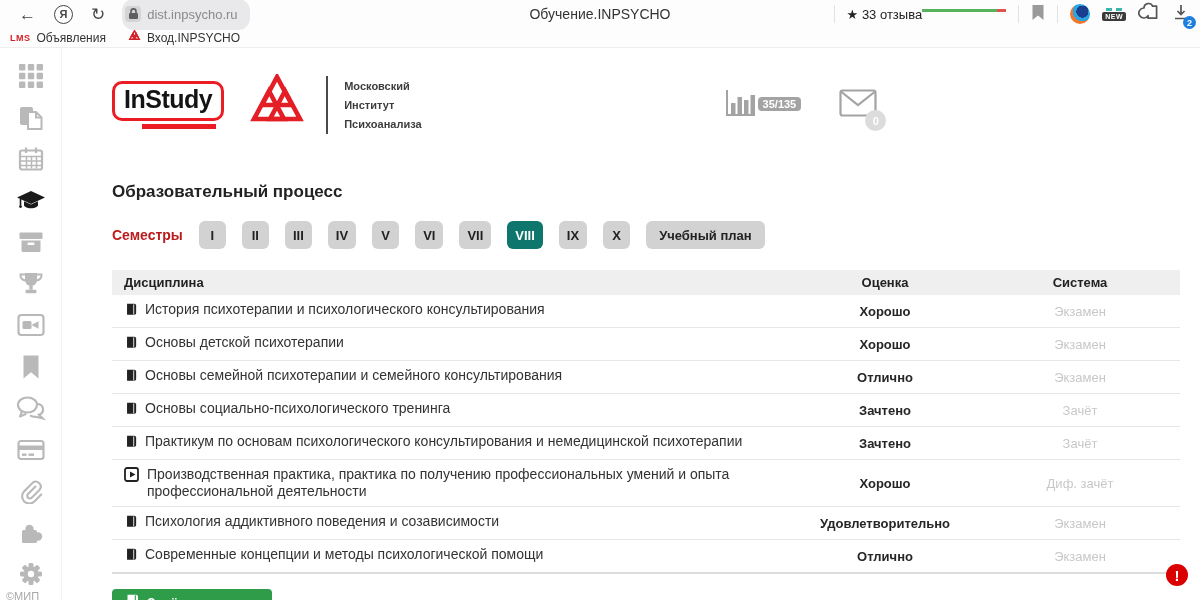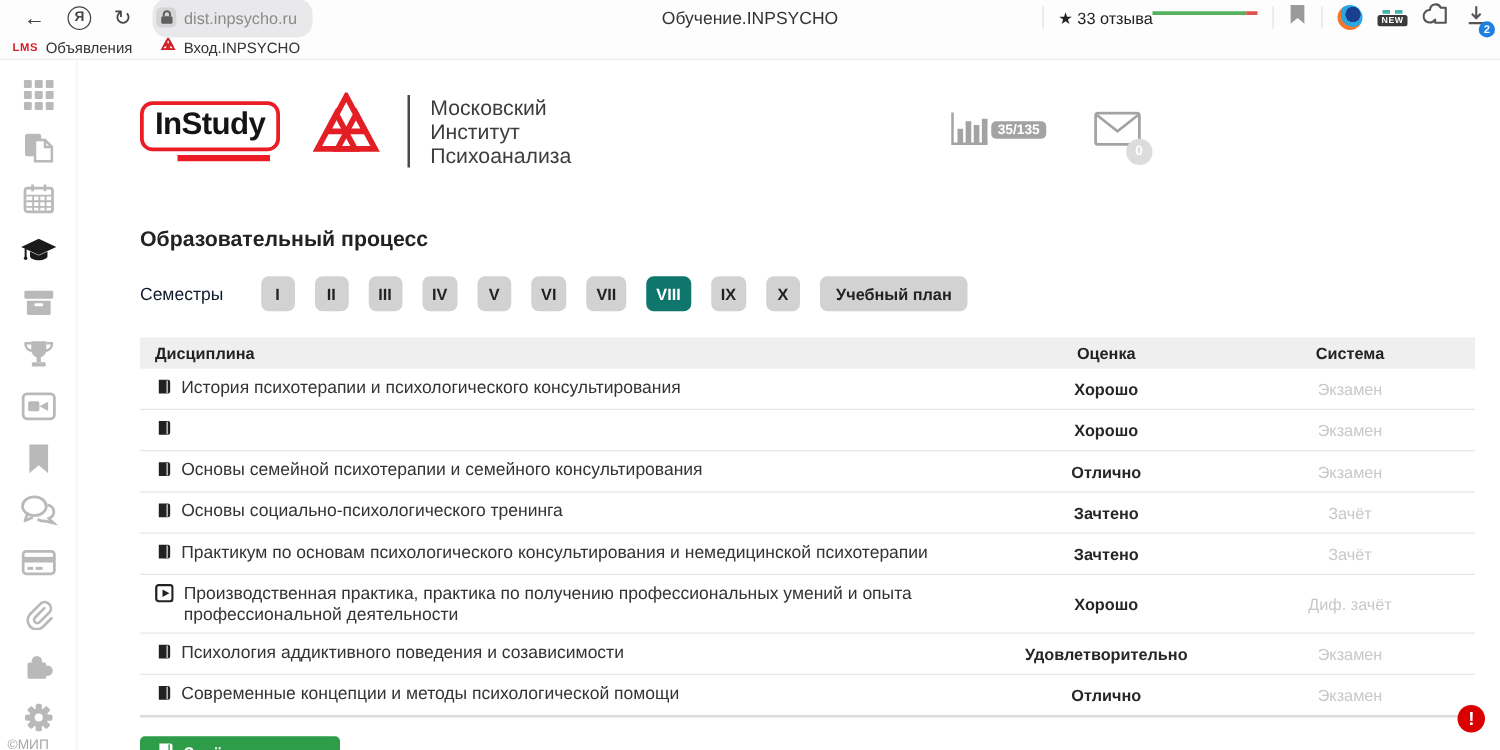--- a/index.html
+++ b/index.html
@@ -54,34 +54,34 @@
   .content { flex:1; padding:0 20px 0 50px; position:relative; }
 
   
   .site-header { display:flex; align-items:center; margin-top:13px; height:88px; }
   .instudy-wrap { display:flex; flex-direction:column; }
   .instudy { border:3px solid #ec1c24; border-radius:10px; padding:1px 9px 4px;
     font-weight:bold; font-size:25px; color:#141414; letter-spacing:-.5px; }
   .instudy-bar { height:5px; background:#ec1c24; width:74px; margin:3px 0 0 30px; }
   .valknut { margin-left:22px; }
   .logo-div { width:2px; height:58px; background:#4a4a4a; margin:0 16px 0 18px; }
-  .inst-name { font-weight:normal; font-size:17px; line-height:19px; color:#3d3d3d; }
+  .inst-name { font-weight:bold; font-size:11px; line-height:19px; color:#3d3d3d; }
   .hdr-icons { display:flex; gap:38px; margin-left:300px; align-items:flex-start; }
   .stat-icon { display:flex; align-items:center; cursor:pointer; }
   .stat-badge { background:#a3a3a3; color:#fff; font-size:11px; font-weight:bold;
     border-radius:4px; padding:1px 5px; margin-top:1px; }
   .mail-wrap { position:relative; cursor:pointer; }
   .mail-badge { position:absolute; right:-9px; bottom:-10px; width:21px; height:21px; border-radius:50%;
     background:#dcdcdc; color:#fff; font-size:11px; font-weight:bold;
     display:flex; align-items:center; justify-content:center; }
 
   .page-title { font-size:17px; font-weight:bold; color:#222; margin-top:33px; }
 
   .semesters { display:flex; align-items:center; margin-top:19px; gap:16px; }
-  .sem-label { font-size:14px; font-weight:normal; color:#0f172a; margin-right:14px; }
+  .sem-label { font-size:14px; font-weight:bold; color:#b91c1c; }
   .sem-btn { background:#d2d2d2; border:none; border-radius:6px; min-width:27px; height:28px;
     padding:0 8px; font-family:inherit; font-size:13px; font-weight:bold; color:#222; cursor:pointer; }
   .sem-btn.active { background:#0f766e; color:#fff; }
   .sem-btn.wide { padding:0 13px; }
 
   
   .table { margin-top:21px; }
   .thead { display:flex; align-items:center; background:#efefef; height:25px;
     font-size:13px; font-weight:bold; color:#222; }
   .cell-name { flex:1; padding-left:12px; }
@@ -360,20 +360,21 @@
             </div>
           <div class="cell-grade">Хорошо</div>
           <div class="cell-system">Экзамен</div>
         </div>
         <div class="trow">
           <div class="cell-name">
               <span class="ic"><svg width="13" height="15" viewBox="0 0 15 15">
                   <path d="M3.5 1 H12 q2 0 2 2 v8.5 q0 2 -2 2 H3.5 z" fill="#222"></path>
                   <path d="M11.2 1.6 v11.6" stroke="#fff" stroke-width="1"></path>
                 </svg></span>
+              <span>Основы детской психотерапии</span>
             </div>
           <div class="cell-grade">Хорошо</div>
           <div class="cell-system">Экзамен</div>
         </div>
         <div class="trow">
           <div class="cell-name">
               <span class="ic"><svg width="13" height="15" viewBox="0 0 15 15">
                   <path d="M3.5 1 H12 q2 0 2 2 v8.5 q0 2 -2 2 H3.5 z" fill="#222"></path>
                   <path d="M11.2 1.6 v11.6" stroke="#fff" stroke-width="1"></path>
                 </svg></span>

